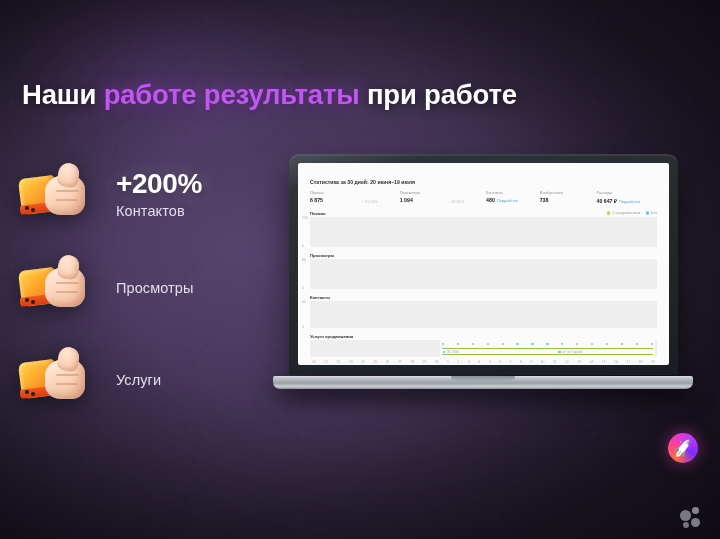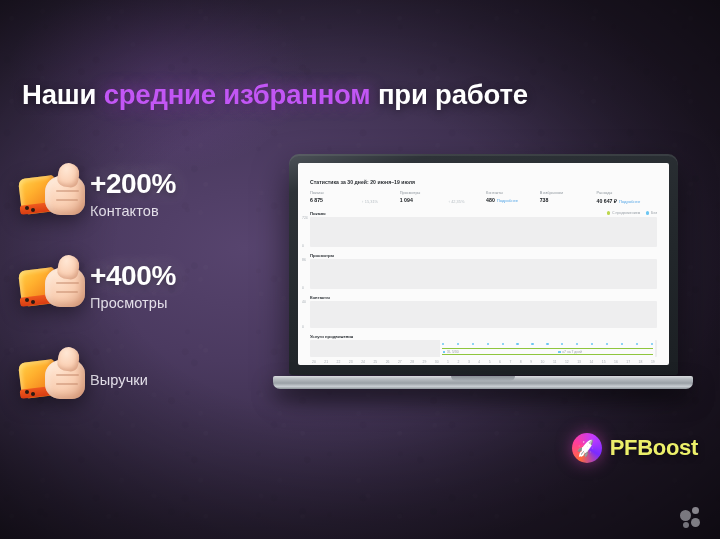--- a/index.html
+++ b/index.html
@@ -82,21 +82,21 @@
     box-shadow:inset -2px -2px 4px rgba(180,115,85,.35);
     transform:rotate(9deg);
   }
   .thumb .crease1,.thumb .crease2 {
     position:absolute; left:42px; border-radius:4px; height:1.6px;
     background:rgba(195,135,105,.5);
   }
   .thumb .crease1 { top:27px; width:23px; }
   .thumb .crease2 { top:36px; width:22px; }
 
-  .stat-txt { }
+  .stat-txt { margin-left:26px; }
   .stat-pct {
     font-size:28px; font-weight:bold; color:#fff; letter-spacing:-.4px;
     text-shadow:0 0 18px rgba(255,255,255,.25),0 2px 7px rgba(0,0,0,.45);
     line-height:1.05;
   }
   .stat-lbl { margin-top:4px; font-size:14.5px; color:#e3dfe9; letter-spacing:.1px; }
 
   
   #laptop { position:absolute; left:289px; top:154px; width:389px; }
   #lid {
@@ -186,21 +186,21 @@
   #avito-name { font-size:27px; font-weight:bold; color:#e9eaef; letter-spacing:-.6px; }
 </style>
 </head>
 <body>
 
 <div id="bg"></div>
 <div id="bg-glow"></div>
 <div id="bg-noise"></div>
 <div id="bg-vig"></div>
 
-<div id="headline"><span>Наши </span><span class="hl">средние избранном</span><span> при работе</span></div>
+<div id="headline"><span>Наши </span><span class="hl">работе результаты</span><span> при работе</span></div>
 
 <div class="stat" id="stat-0">
   <div class="thumb">
     <span class="sleeve"></span>
       <span class="cuff"></span>
       <span class="dot1"></span>
       <span class="dot2"></span>
     <span class="palm"></span>
       <span class="tip"></span>
       <span class="crease1"></span>
@@ -217,38 +217,37 @@
     <span class="sleeve"></span>
       <span class="cuff"></span>
       <span class="dot1"></span>
       <span class="dot2"></span>
     <span class="palm"></span>
       <span class="tip"></span>
       <span class="crease1"></span>
       <span class="crease2"></span>
   </div>
   <div class="stat-txt">
-    <div class="stat-pct">+400%</div>
     <div class="stat-lbl">Просмотры</div>
   </div>
 </div>
 
 <div class="stat" id="stat-2">
   <div class="thumb">
     <span class="sleeve"></span>
       <span class="cuff"></span>
       <span class="dot1"></span>
       <span class="dot2"></span>
     <span class="palm"></span>
       <span class="tip"></span>
       <span class="crease1"></span>
       <span class="crease2"></span>
   </div>
   <div class="stat-txt">
-    <div class="stat-lbl">Выручки</div>
+    <div class="stat-lbl">Услуги</div>
   </div>
 </div>
 
 <div id="laptop">
   <div id="lid">
     <div id="screen">
 
       <div id="dash-title">Статистика за 30 дней: 20 июня–19 июля</div>
 
       <div id="metrics">
@@ -667,21 +666,20 @@
   </div>
   <div id="base">
       <span id="notch"></span>
     </div>
 </div>
 
 <div id="pfboost">
   <div id="pf-badge">
       <span id="pf-rocket">🚀</span>
     </div>
-  <div id="pf-name">PFBoost</div>
 </div>
 
 <div id="avito">
   <div id="avito-mark">
       <i id="am1"></i>
       <i id="am2"></i>
       <i id="am3"></i>
       <i id="am4"></i>
     </div>
 </div>

